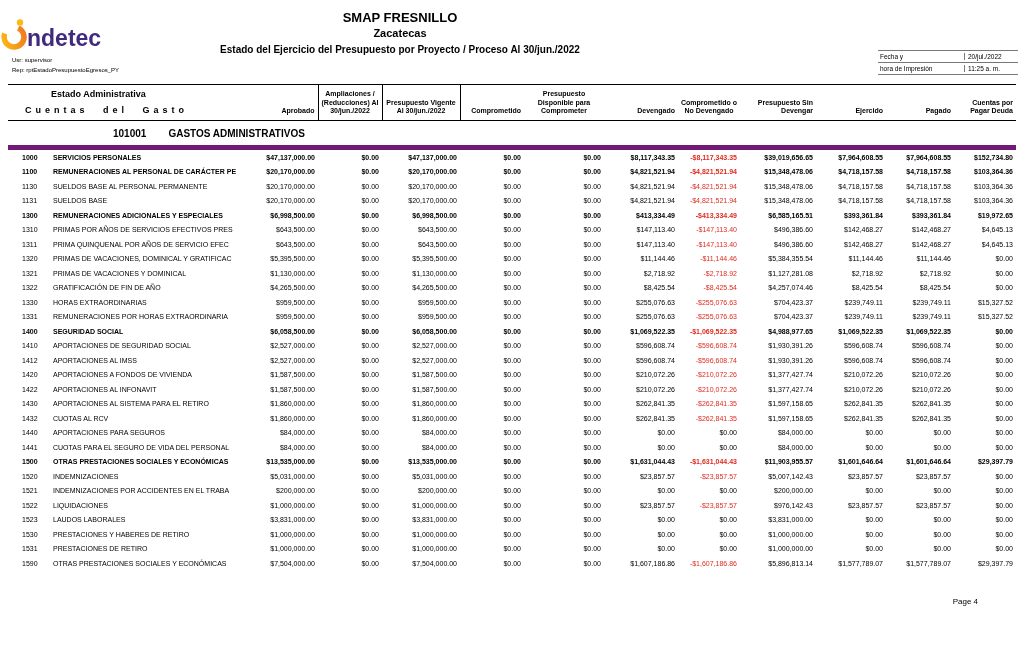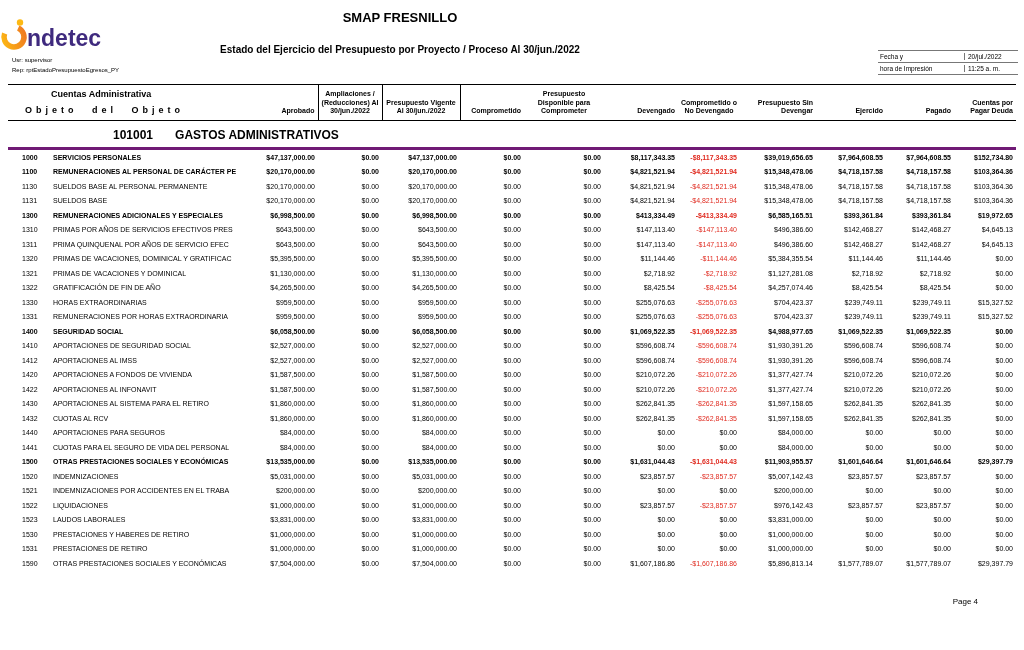--- a/index.html
+++ b/index.html
@@ -5,21 +5,21 @@
   * { margin:0; padding:0; box-sizing:border-box; }
   html,body { background:#fff; }
   body {
     width:1024px; height:650px; position:relative; overflow:hidden;
     font-family:"Liberation Sans", sans-serif; color:#000;
   }
   
   .title-block { position:absolute; top:10px; left:0; width:852px; padding-right:52px; text-align:center; }
   .title-block .t1 { font-size:13px; font-weight:bold; }
   .title-block .t2 { font-size:11px; font-weight:bold; margin-top:2px; }
-  .title-block .t3 { font-size:10px; font-weight:bold; margin-top:19px; }
+  .title-block .t3 { font-size:10px; font-weight:bold; margin-top:5px; }
 
   .logo { position:absolute; top:18px; left:0; }
 
   .user-info { position:absolute; top:56px; left:12px; font-size:6px; line-height:1.6; }
 
   .meta-box { position:absolute; top:50px; right:6px; width:140px; font-size:6.5px; border-top:1px solid #777; }
   .meta-row { display:flex; align-items:center; border-bottom:1px solid #777; padding:2px 0; }
   .meta-label { flex:1; padding-left:2px; }
   .meta-value { width:54px; border-left:1px solid #777; padding-left:3px; }
 
@@ -36,22 +36,22 @@
   .uh1 { font-size:9px; font-weight:bold; padding-left:40px; }
   .uh2 { font-size:9px; font-weight:bold; letter-spacing:4px; word-spacing:8px; padding-left:14px; margin-top:5px; }
 
   td { font-size:7px; line-height:1; padding:4px 3px 3.5px; white-space:nowrap; overflow:hidden; }
   td.code { padding-left:14px; }
   td.num { text-align:right; }
   tr.bold td { font-weight:bold; }
   .neg { color:#e02b20; }
 
   tr.section-row td {
-    font-size:12px; font-weight:bold; padding:8px 0 6px 105px;
-    border-bottom:3px solid #701a75; white-space:nowrap;margin-top:48px;
+    font-size:10px; font-weight:bold; padding:8px 0 6px 105px;
+    border-bottom:5px solid #701a75; white-space:nowrap;margin-top:48px;
   }
   tr.section-row .sec-code { margin-right:22px; }
 
   .page-footer { position:absolute; top:597px; right:46px; font-size:8px; }
 </style>
 </head>
 <body>
 
 <div class="logo">
   <svg width="110" height="34" viewBox="0 0 110 34">
@@ -67,20 +67,21 @@
   </svg>
 </div>
 
 <div class="user-info">
   <div>Usr: supervisor</div>
   <div>Rep: rptEstadoPresupuestoEgresos_PY</div>
 </div>
 
 <div class="title-block">
   <div class="t1">SMAP FRESNILLO</div>
+  <div class="t2">Zacatecas</div>
   <div class="t3">Estado del Ejercicio del Presupuesto por Proyecto / Proceso Al 30/jun./2022</div>
 </div>
 
 <div class="meta-box">
   <div class="meta-row">
     <span class="meta-label">Fecha y</span>
     <span class="meta-value">20/jul./2022</span>
   </div>
   <div class="meta-row">
     <span class="meta-label">hora de Impresión</span>
@@ -100,22 +101,22 @@
       <col style="width:74px">
     <col style="width:62px">
       <col style="width:76px">
       <col style="width:70px">
       <col style="width:68px">
       <col style="width:62px">
   </colgroup>
   <thead>
     <tr>
       <th class="uh" colspan="2">
-        <div class="uh1">Cuentas Administrativa</div>
-        <div class="uh2">Objeto del Objeto</div>
+        <div class="uh1">Estado Administrativa</div>
+        <div class="uh2">Cuentas del Gasto</div>
       </th>
       <th>Aprobado</th>
       <th class="ctr vl">Ampliaciones / (Reducciones) Al 30/jun./2022</th>
       <th class="ctr vl">Presupuesto Vigente Al 30/jun./2022</th>
       <th class="vl">Comprometido</th>
       <th class="ctr">Presupuesto Disponible para Comprometer</th>
       <th>Devengado</th>
       <th class="ctr">Comprometido o No Devengado</th>
       <th>Presupuesto Sin Devengar</th>
       <th>Ejercido</th>

